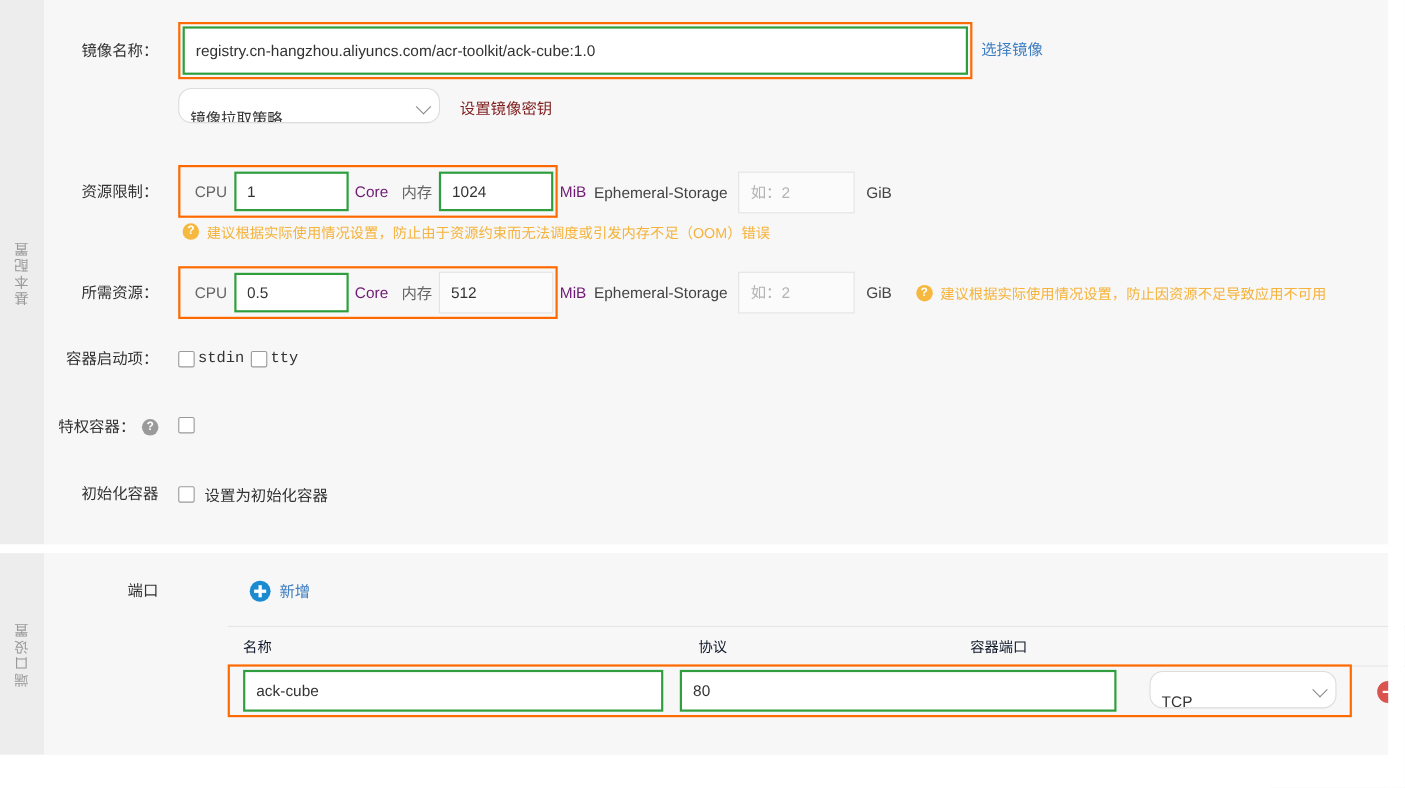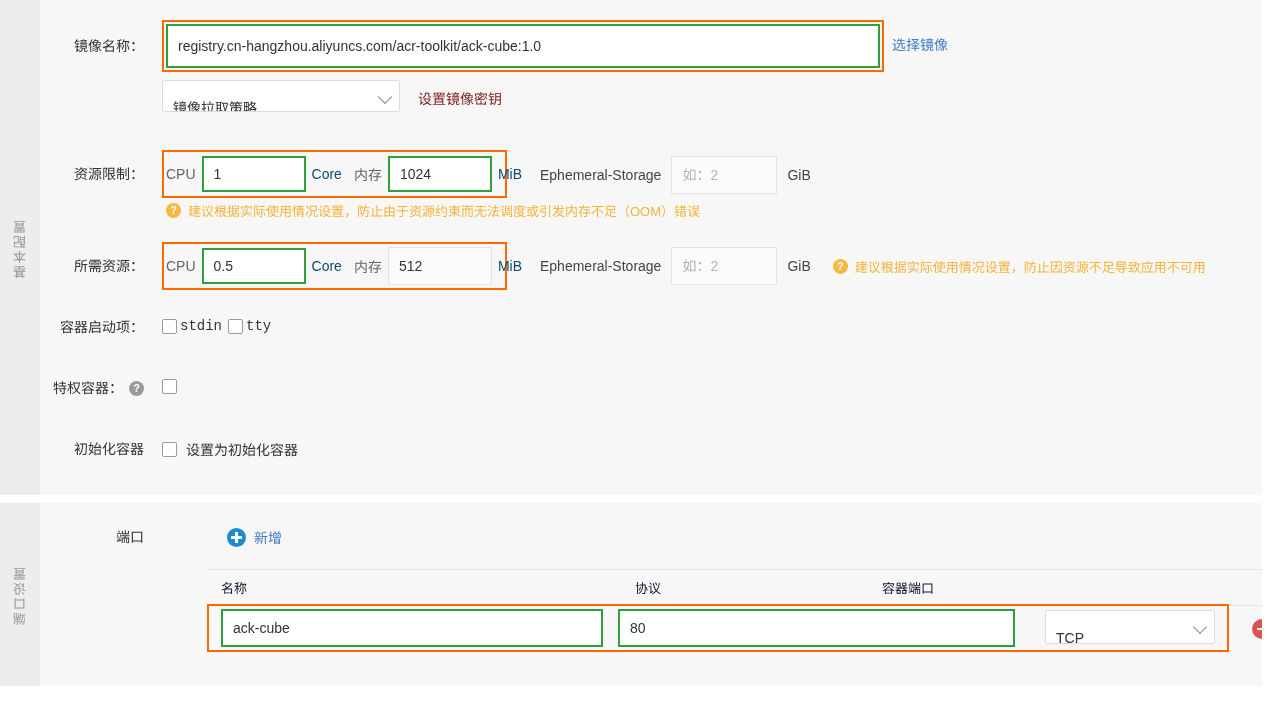--- a/index.html
+++ b/index.html
@@ -121,21 +121,21 @@
     height: 32px;
     border: 1px solid #dcdcdc;
     background: #ffffff;
     font-family: inherit;
     font-size: 14px;
     color: #333333;
     padding: 12px 28px 0 10px;
     outline: none;
     appearance: none;
     -webkit-appearance: none;
-    border-radius: 2px;
+    border-radius: 12px;
     line-height: 30px;
   }
   .sel-wrap { position: relative; display: inline-block; }
   .chev {
     position: absolute;
     right: 10px; top: 50%;
     width: 9px; height: 9px;
     margin-top: -6px;
     border-right: 1.6px solid #888;
     border-bottom: 1.6px solid #888;
@@ -145,26 +145,26 @@
   #pull-policy-link {
     color: #7f1d1d; font-size: 14px; cursor: pointer;
     margin-left: 18px; white-space: nowrap;
   }
 
   
   .res-inner {
     display: flex;
     align-items: center;
     height: 100%;
-    padding: 0 4px;
+    padding: 0 15px;
     box-sizing: border-box;
     gap: 0;
   }
   .unit-label {
-    font-size: 14px; color: #0c4a6e; white-space: nowrap;
+    font-size: 14px; color: #701a75; white-space: nowrap;
   }
   .unit-label.grey { color: #666; }
   .res-input { width: 104px; height: 36px; }
   .ephem-label { font-size: 14px; color: #444; white-space: nowrap; }
   .ephem-input { width: 106px; height: 38px; }
 
   
   .tip {
     display: flex; align-items: center; gap: 7px;
     font-size: 13px; color: #f5b33c; white-space: nowrap;

